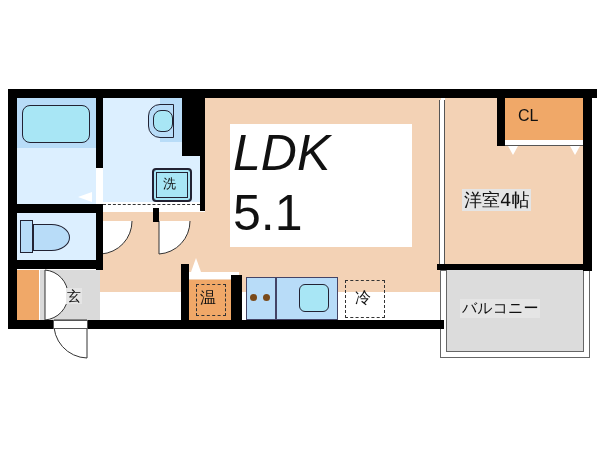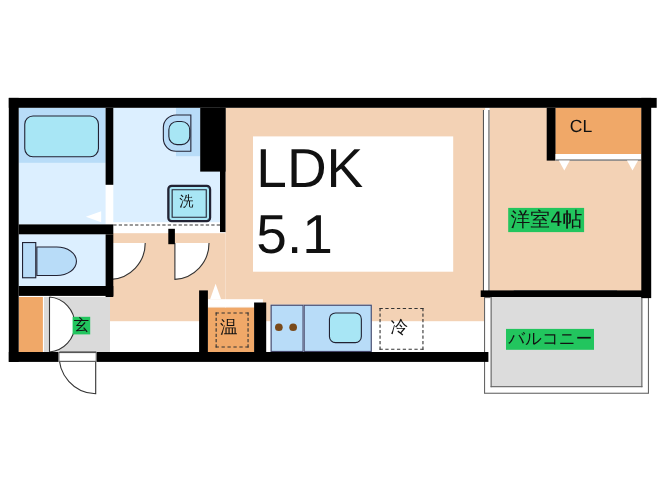--- a/index.html
+++ b/index.html
@@ -1,21 +1,21 @@
 <!DOCTYPE html>
 <html><head>
 <meta charset="utf-8">
 <style>
   html,body{margin:0;padding:0;background:#fff;}
   body{width:600px;height:450px;position:relative;overflow:hidden;font-family:"DejaVu Sans",sans-serif;}
   .abs{position:absolute;box-sizing:border-box;}
   .wall{background:#000;position:absolute;}
   .floor{background:#f3d2b5;}
   .wet{background:#dcefff;}
-  .lbl{position:absolute;background:#22c55e;color:#111;line-height:1;white-space:nowrap;}
+  .lbl{position:absolute;background:#e5e5e5;color:#111;line-height:1;white-space:nowrap;}
   svg{position:absolute;overflow:visible;}
 </style>
 </head>
 <body>
 
 <div class="abs floor" style="left:205px;top:98px;width:236px;height:194px;"></div>
 <div class="abs floor" style="left:100px;top:212px;width:105px;height:80px;"></div>
 <div class="abs floor" style="left:445px;top:98px;width:140px;height:168px;"></div>
 
 <div class="abs" style="left:17px;top:98px;width:79px;height:106px;background:#dcefff;"></div>
@@ -61,21 +61,21 @@
 <div class="wall" style="left:231px;top:275px;width:11px;height:45px;"></div>
 <div class="abs" style="left:246px;top:277px;width:30px;height:43px;background:#b8dcf8;border:1px solid #446;"></div>
 <div class="abs" style="left:250px;top:294px;width:7px;height:7px;background:#7a4a1a;border-radius:50%;"></div>
 <div class="abs" style="left:263px;top:294px;width:7px;height:7px;background:#7a4a1a;border-radius:50%;"></div>
 <div class="abs" style="left:276px;top:277px;width:62px;height:43px;background:#b8dcf8;border:1px solid #446;"></div>
 <div class="abs" style="left:299px;top:284px;width:30px;height:28px;background:#a8e6f5;border:1.5px solid #223;border-radius:6px;"></div>
 <div class="abs" style="left:345px;top:280px;width:40px;height:38px;border:1.5px dashed #333;"></div>
 <div class="lbl" style="left:355px;top:290px;font-size:16px;background:transparent;">冷</div>
 
 <div class="abs" style="left:230px;top:124px;width:182px;height:123px;background:#fff;"></div>
-<div class="lbl" style="left:233px;top:128px;font-size:50px;background:transparent;font-family:'Liberation Sans',sans-serif;">LDK</div>
+<div class="lbl" style="left:233px;top:128px;font-size:50px;background:transparent;font-family:'Liberation Sans',sans-serif;font-style:italic;">LDK</div>
 <div class="lbl" style="left:233px;top:188px;font-size:50px;background:transparent;font-family:'Liberation Sans',sans-serif;">5.1</div>
 
 <div class="abs" style="left:439px;top:100px;width:6px;height:166px;background:#fff;border-left:1px solid #555;border-right:1px solid #555;"></div>
 
 <div class="abs" style="left:505px;top:98px;width:78px;height:42px;background:#f0a868;"></div>
 <div class="lbl" style="left:518px;top:108px;font-size:16px;background:transparent;font-family:'Liberation Sans',sans-serif;">CL</div>
 <div class="wall" style="left:497px;top:98px;width:8px;height:48px;"></div>
 <div class="abs" style="left:505px;top:140px;width:78px;height:6px;background:#fff;border-bottom:1px solid #555;"></div>
 <div class="abs" style="left:508px;top:146px;border-left:5px solid transparent;border-right:5px solid transparent;border-top:9px solid #fff;"></div>
 <div class="abs" style="left:570px;top:146px;border-left:5px solid transparent;border-right:5px solid transparent;border-top:9px solid #fff;"></div>

